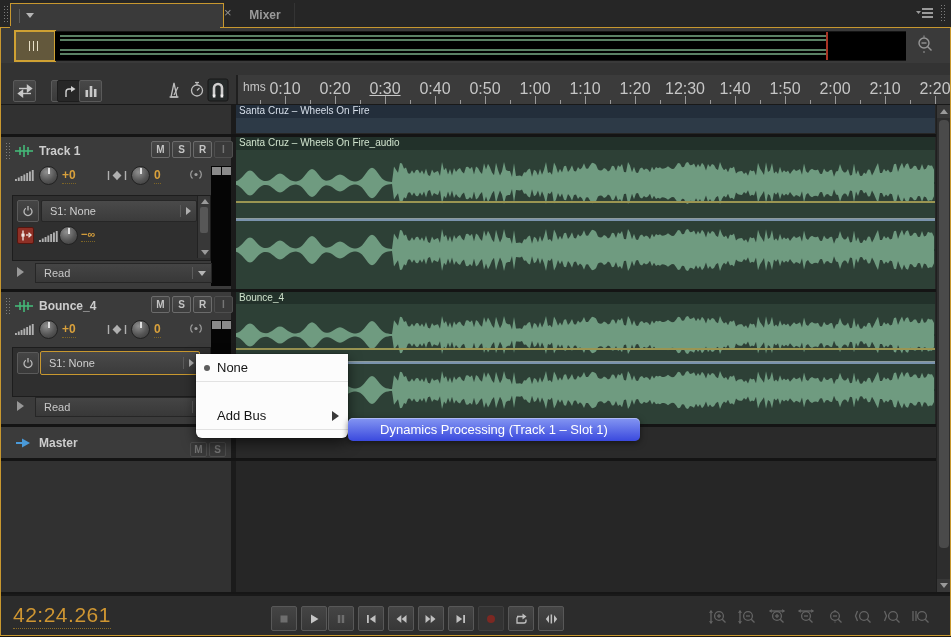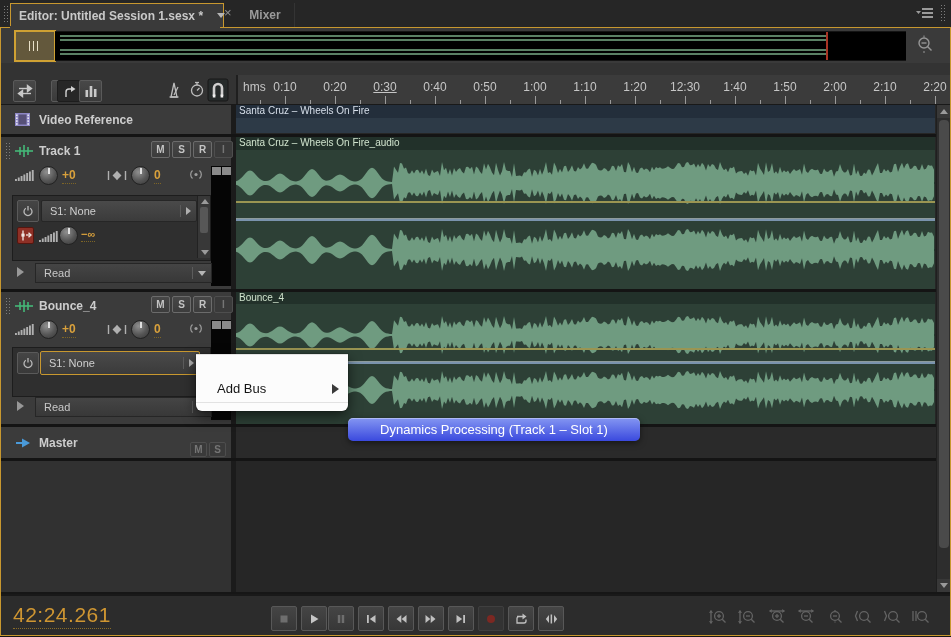--- a/index.html
+++ b/index.html
@@ -28,21 +28,21 @@
   #ov-red{position:absolute;left:771px;top:0;width:2px;height:28px;background:#a83424;}
   
   #toolrow{left:1px;top:63px;width:949px;height:41px;background:#333;border-bottom:1px solid #191919;}
   .toolbtn{position:absolute;top:17px;width:21px;height:20px;background:linear-gradient(#484848,#3a3a3a);
      border:1px solid #5a5a5a;border-radius:2px;display:flex;align-items:center;justify-content:center;}
   .toolbtn.pressed{background:#272727;border-color:#1d1d1d;}
   .snapbtn{position:absolute;top:15px;display:flex;align-items:center;justify-content:center;}
   #ruler{left:235px;top:12px;width:715px;height:29px;background:#3b3b3b;border-left:2px solid #1f1f1f;overflow:hidden;}
   #ruler .unit{position:absolute;left:5px;top:5px;color:#c6c6c6;font-size:12px;}
   .tick{position:absolute;bottom:0;width:1px;background:#9a9a9a;}
-  .ticklbl{position:absolute;top:5px;color:#c6c6c6;font-size:12px;transform:translateX(-50%);white-space:nowrap;}
+  .ticklbl{position:absolute;top:5px;color:#c6c6c6;font-size:16px;transform:translateX(-50%);white-space:nowrap;}
   
   #hdrcol{left:1px;top:105px;width:230px;height:487px;background:#313131;}
   #content{left:236px;top:105px;width:700px;height:487px;background:#262626;}
   #divider{left:231px;top:105px;width:5px;height:487px;background:#1b1b1b;}
   .rowgap{position:absolute;left:0;width:951px;height:3px;background:#141414;}
   .trackhdr{position:absolute;left:1px;width:230px;background:#3b3b3b;}
   .tname{position:absolute;color:#cdcdcd;font-size:12px;font-weight:bold;white-space:nowrap;}
   .msr{position:absolute;width:17px;height:15px;background:linear-gradient(#474747,#3c3c3c);border:1px solid #6b6b6b;
       border-radius:2px;color:#c4c4c4;font-size:10px;font-weight:bold;display:flex;align-items:center;justify-content:center;}
   .msr.dim{border-color:#4e4e4e;color:#757575;background:#3a3a3a;}
@@ -96,21 +96,20 @@
   svg{display:block;}
 </style>
 </head>
 <body>
 
 <div id="root">
 
   <div id="tabbar" class="abs">
     <div class="abs grip" style="left:3px;top:5px;width:7px;height:17px;"></div>
     <div id="tab-active" class="abs">
-      <span class="lbl">Editor: Untitled Session 1.sesx *</span>
       <span class="vsep"></span>
       <span class="caret-down" style="margin-right:7px;"></span>
     </div>
     <div id="tab-close" class="abs">×</div>
     <div id="tab-mixer" class="abs">
       <span>Mixer</span>
     </div>
     <div class="abs" style="left:916px;top:7px;">
       <svg width="18" height="13" viewBox="0 0 18 13">
           <g fill="#9a9a9a">
@@ -260,39 +259,20 @@
         <div class="tick" style="left: 672px; height: 4px;"></div>
         <div class="tick" style="left: 697px; height: 8px;"></div>
         <div class="ticklbl" style="left: 697px;">2:20</div>
       </div>
   </div>
 
   <div id="hdrcol" class="abs"></div>
   <div id="content" class="abs"></div>
   <div id="divider" class="abs"></div>
 
-  <div class="trackhdr" style="top:105px;height:29px;">
-    <div class="abs" style="left:14px;top:8px;">
-      <svg width="15" height="13" viewBox="0 0 15 13">
-          <rect width="15" height="13" fill="#8d87c5"></rect>
-          <rect x="3.5" y="1.5" width="8" height="10" fill="#575178"></rect>
-          <g fill="#e8e6f2">
-            <rect x="1" y="1.5" width="1.6" height="1.6"></rect>
-            <rect x="1" y="4.4" width="1.6" height="1.6"></rect>
-            <rect x="1" y="7.3" width="1.6" height="1.6"></rect>
-            <rect x="1" y="10.2" width="1.6" height="1.6"></rect>
-            <rect x="12.4" y="1.5" width="1.6" height="1.6"></rect>
-            <rect x="12.4" y="4.4" width="1.6" height="1.6"></rect>
-            <rect x="12.4" y="7.3" width="1.6" height="1.6"></rect>
-            <rect x="12.4" y="10.2" width="1.6" height="1.6"></rect>
-          </g>
-        </svg>
-    </div>
-    <span class="tname" style="left:38px;top:8px;">Video Reference</span>
-  </div>
   <div class="clip" style="left:236px;top:105px;width:699px;height:28px;background:#2d3a47;">
     <div class="cliptitle" style="background:#232e3b;color:#d7dfea;">Santa Cruz – Wheels On Fire</div>
   </div>
   <div class="rowgap" style="top:134px;"></div>
 
   <div class="trackhdr" style="top:137px;height:182px;">
     <div class="abs grip" style="left:4px;top:5px;width:6px;height:18px;"></div>
     <div class="abs" style="left:14px;top:8px;">
       <svg width="18" height="12" viewBox="0 0 18 12">
           <g stroke="#45b878" stroke-width="1.6">
@@ -697,20 +677,24 @@
             </g>
           </svg>
         </div>
       </div>
   </div>
 
   <div id="panel-border" class="abs"></div>
   <div class="abs" style="left:10px;top:26px;width:210px;height:2px;background:#3a3a3a;z-index:46;"></div>
 
   <div id="ctxmenu" class="abs">
+      <div class="mitem" style="height: 27px;">
+        <span class="bullet"></span>
+        <span class="ml">None</span>
+      </div>
       <div class="msep"></div>
       <div class="mitem" style="height: 27px; margin-top: 20px;">
         <span class="ml">Add Bus</span>
         <span class="subarr"></span>
       </div>
       <div class="msep"></div>
       <div style="height: 8px;"></div>
     </div>
   <div id="subpill" class="abs">
     <span>Dynamics Processing (Track 1 – Slot 1)</span>

